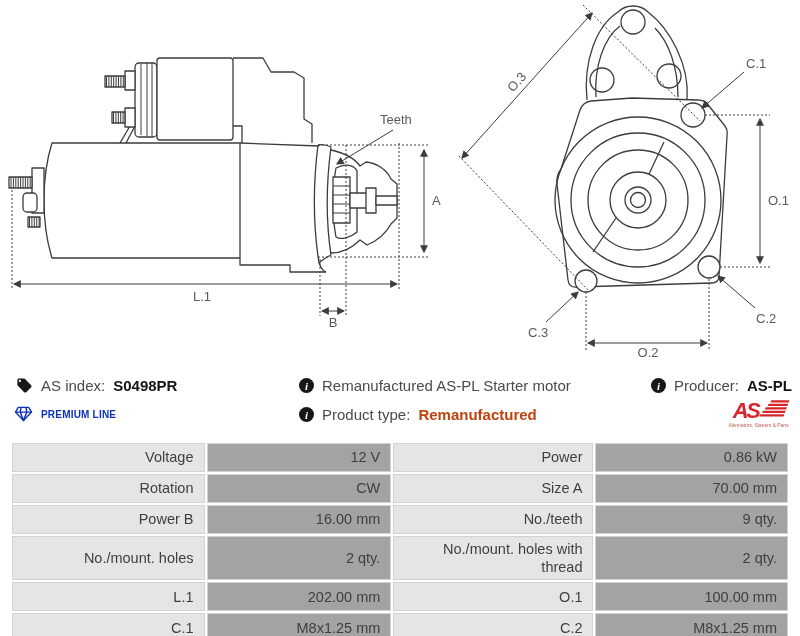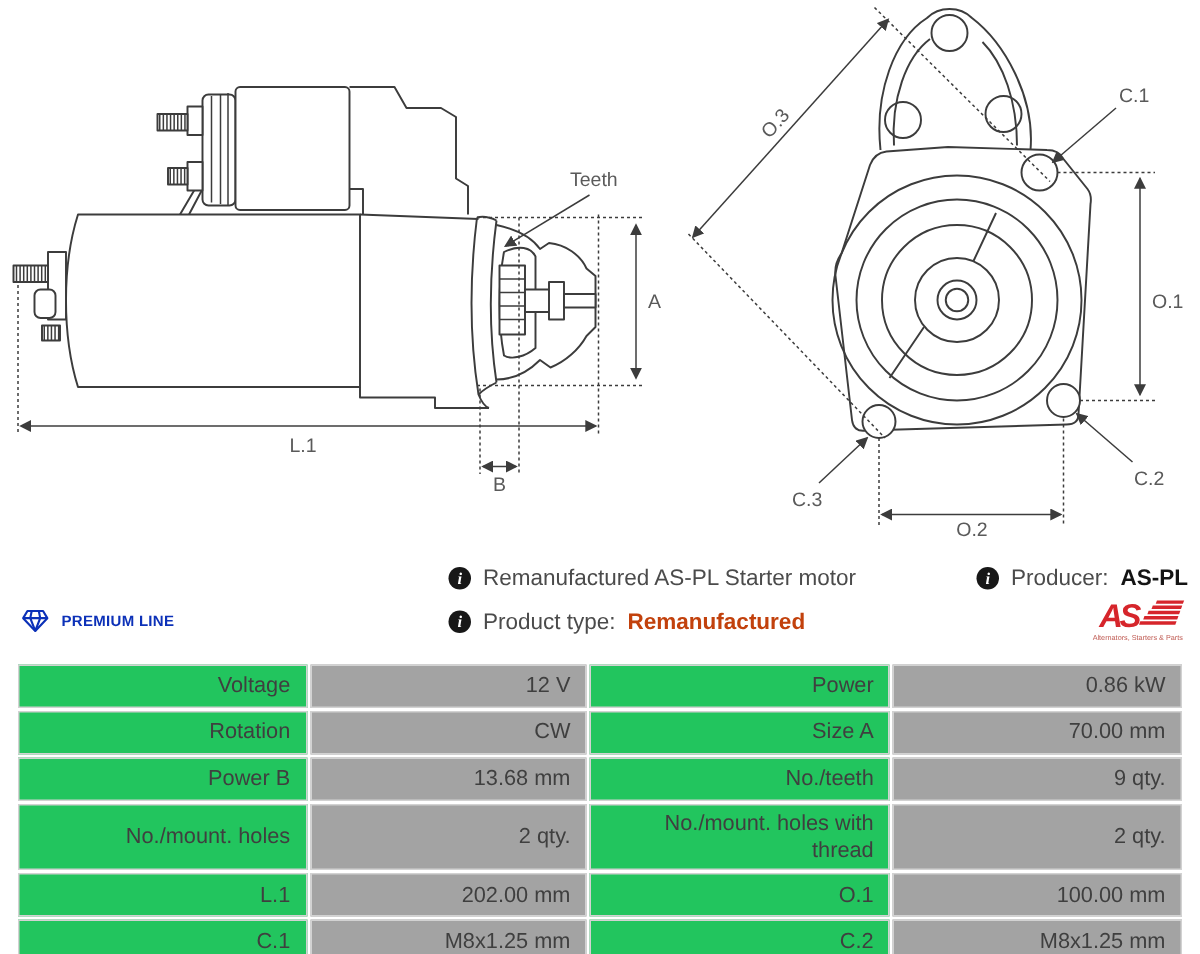--- a/index.html
+++ b/index.html
@@ -27,21 +27,21 @@
   .premium{color:#0c31b8;font-weight:700;font-size:10px;letter-spacing:.2px;}
   .green{color:#c2410c;font-weight:700;}
   .logo{position:absolute;right:5px;top:398px;}
 
   
   table.specs{position:absolute;left:10px;top:441px;width:780px;
     border-collapse:separate;border-spacing:2px;table-layout:fixed;
     font-size:14.5px;color:#3f3f3f;}
   table.specs td{border:1px solid #d2d2d2;vertical-align:middle;
     text-align:right;height:21px;line-height:1.25;padding:3px 10px;}
-  td.lab{background:#22c55e;padding-right:13px;}
+  td.lab{background:#e5e5e5;padding-right:13px;}
   td.val{background:#a3a3a3;}
 </style>
 </head>
 <body>
 
 <div class="stage">
 
   <svg class="draw side" width="450" height="340" viewBox="0 0 450 340">
     <defs>
       <marker id="ar1" viewBox="0 0 10 10" refX="8.5" refY="5" markerWidth="8" markerHeight="8" orient="auto-start-reverse">
@@ -156,20 +156,27 @@
       <line x1="138" y1="343" x2="257" y2="343" marker-start="url(#ar2)" marker-end="url(#ar2)"></line>
     </g>
     <text class="dimlbl" x="70" y="85" transform="rotate(-48 70 85)" text-anchor="middle">O.3</text>
     <text class="dimlbl" x="296" y="68">C.1</text>
     <text class="dimlbl" x="318" y="205">O.1</text>
     <text class="dimlbl" x="306" y="323">C.2</text>
     <text class="dimlbl" x="78" y="337">C.3</text>
     <text class="dimlbl" x="198" y="357" text-anchor="middle">O.2</text>
   </svg>
 
+  <div class="inf" style="left:16px;top:377px;">
+    <svg width="17" height="17" viewBox="0 0 24 24">
+      <path fill="#171717" d="M21.41 11.58l-9-9C12.05 2.22 11.55 2 11 2H4c-1.1 0-2 .9-2 2v7c0 .55.22 1.05.59 1.42l9 9c.36.36.86.58 1.41.58.55 0 1.05-.22 1.41-.59l7-7c.37-.36.59-.86.59-1.41 0-.55-.23-1.06-.59-1.42zM5.5 7C4.67 7 4 6.33 4 5.5S4.67 4 5.5 4 7 4.67 7 5.5 6.33 7 5.5 7z"></path>
+    </svg>
+    <span>AS index:</span>
+    <b>S0498PR</b>
+  </div>
 
   <div class="inf" style="left:299px;top:377px;">
     <span class="ico-info">i</span>
     <span>Remanufactured AS-PL Starter motor</span>
   </div>
 
   <div class="inf" style="right:8px;top:377px;">
     <span class="ico-info">i</span>
     <span>Producer:</span>
     <b>AS-PL</b>
@@ -218,21 +225,21 @@
         <td class="val">0.86 kW</td>
       </tr>
       <tr>
         <td class="lab">Rotation</td>
         <td class="val">CW</td>
         <td class="lab">Size A</td>
         <td class="val">70.00 mm</td>
       </tr>
       <tr>
         <td class="lab">Power B</td>
-        <td class="val">13.68 mm</td>
+        <td class="val">16.00 mm</td>
         <td class="lab">No./teeth</td>
         <td class="val">9 qty.</td>
       </tr>
       <tr>
         <td class="lab">No./mount. holes</td>
         <td class="val">2 qty.</td>
         <td class="lab">No./mount. holes with thread</td>
         <td class="val">2 qty.</td>
       </tr>
       <tr>

